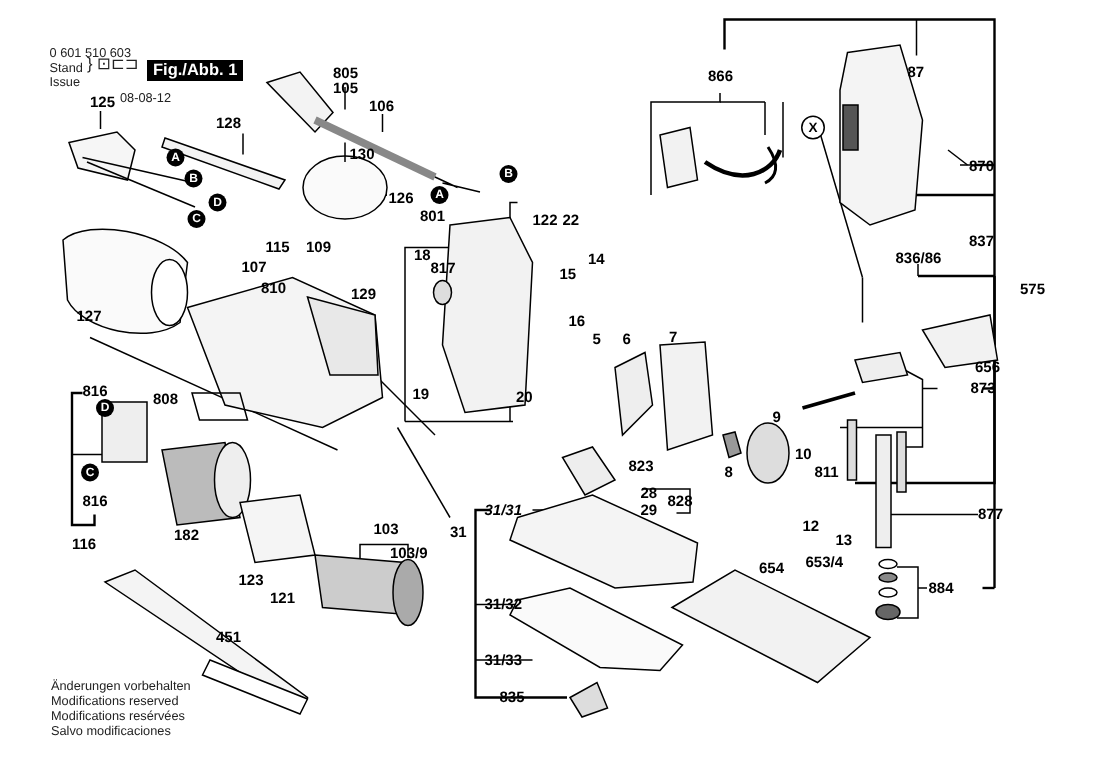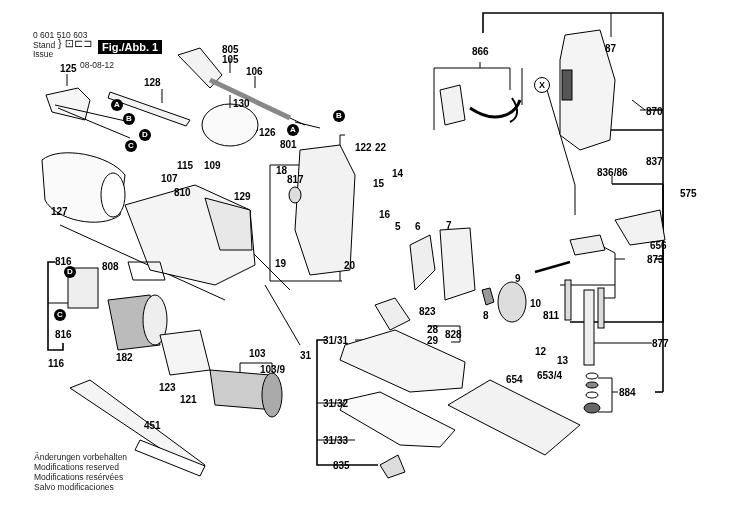--- a/index.html
+++ b/index.html
@@ -213,21 +213,21 @@
 <div class="lbl" style="left:515px;top:274px;">9</div>
 <div class="lbl" style="left:530px;top:299px;">10</div>
 <div class="lbl" style="left:543px;top:311px;">811</div>
 <div class="lbl" style="left:535px;top:347px;">12</div>
 <div class="lbl" style="left:557px;top:356px;">13</div>
 <div class="lbl" style="left:419px;top:307px;">823</div>
 <div class="lbl" style="left:427px;top:325px;">28</div>
 <div class="lbl" style="left:427px;top:336px;">29</div>
 <div class="lbl" style="left:445px;top:330px;">828</div>
 <div class="lbl" style="left:300px;top:351px;">31</div>
-<div class="lbl" style="left:323px;top:336px;">31/31</div>
+<div class="lbl" style="left:323px;top:336px;font-style:italic;">31/31</div>
 <div class="lbl" style="left:323px;top:399px;">31/32</div>
 <div class="lbl" style="left:323px;top:436px;">31/33</div>
 <div class="lbl" style="left:333px;top:461px;">835</div>
 <div class="lbl" style="left:506px;top:375px;">654</div>
 <div class="lbl" style="left:537px;top:371px;">653/4</div>
 <div class="lbl" style="left:472px;top:47px;">866</div>
 <div class="lbl" style="left:605px;top:44px;">87</div>
 <div class="lbl" style="left:646px;top:107px;">870</div>
 <div class="lbl" style="left:646px;top:133px;margin-top:24px;">837</div>
 <div class="lbl" style="left:597px;top:168px;text-align:right;">836/86</div>

